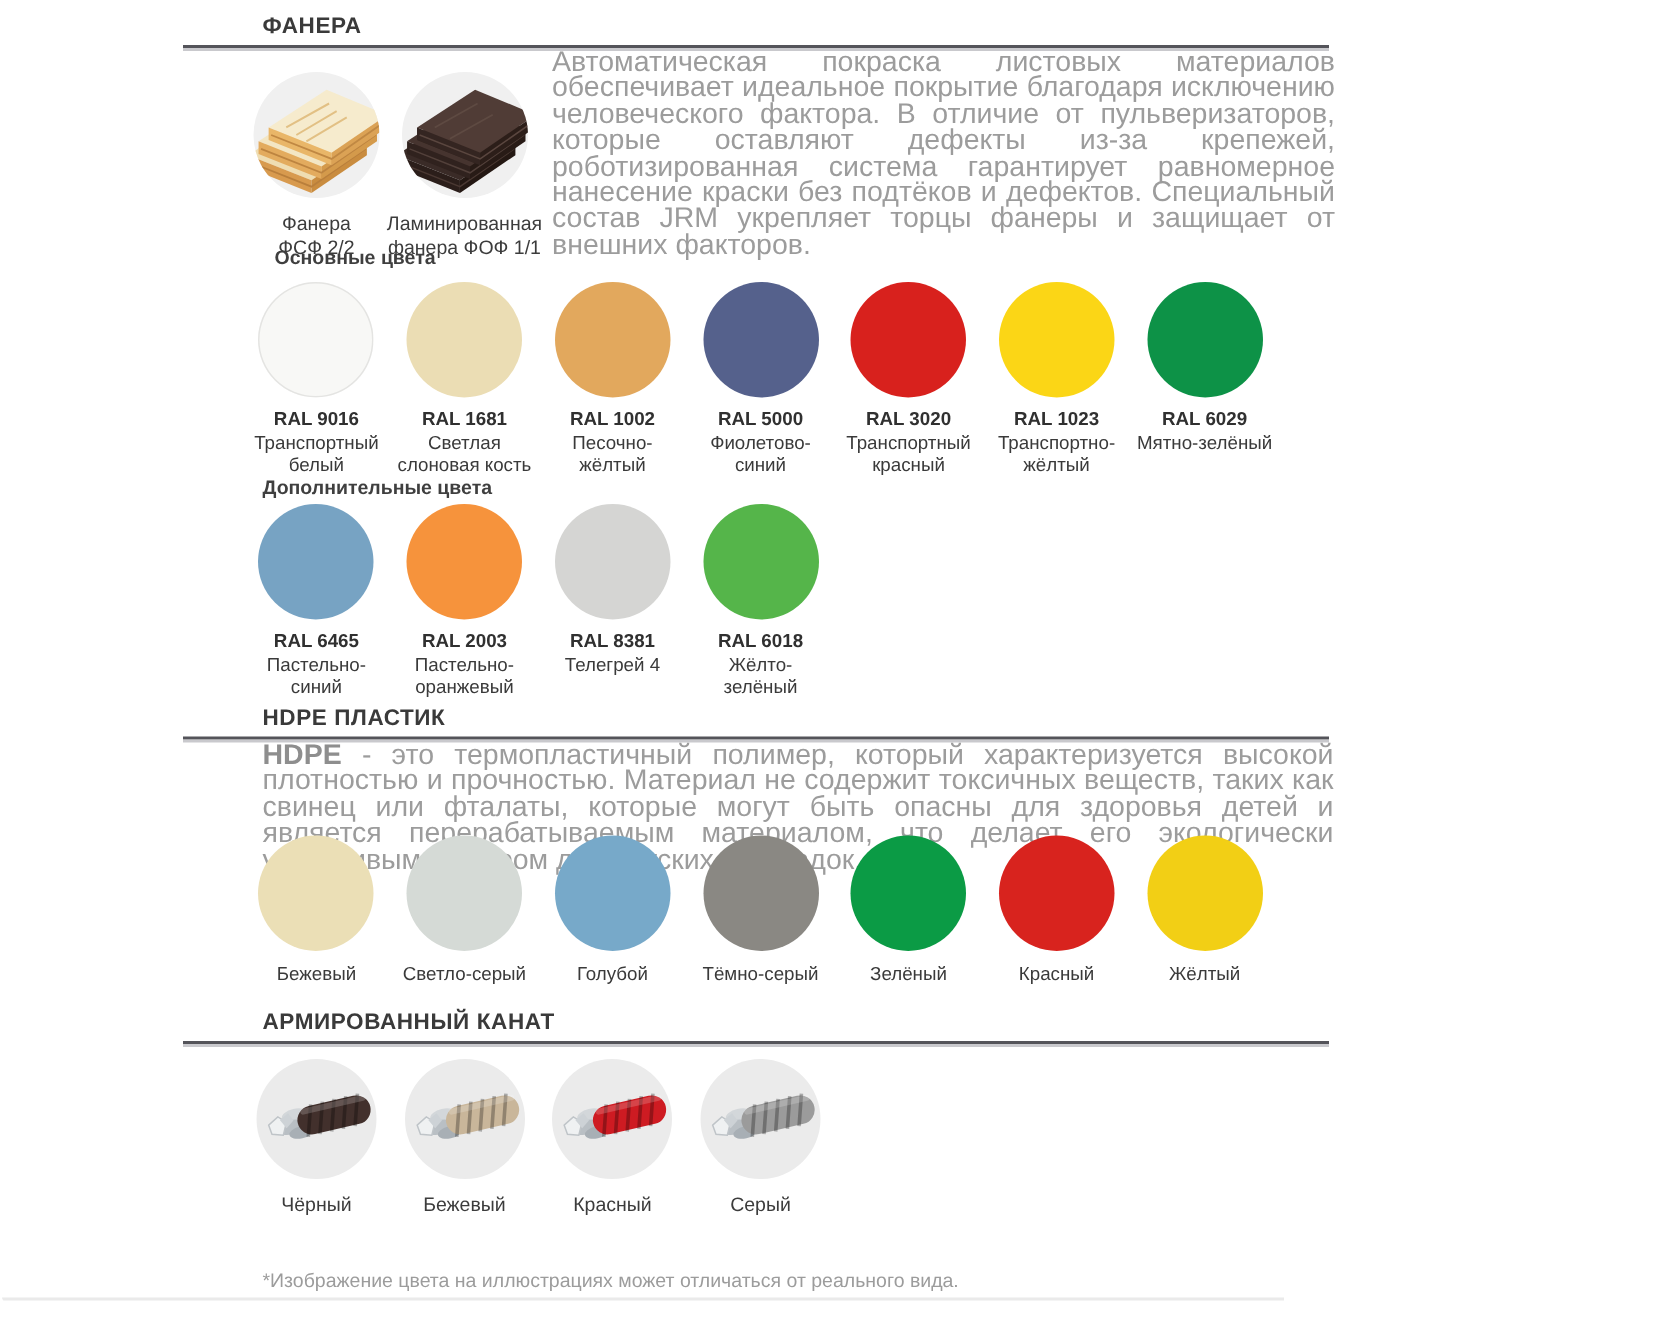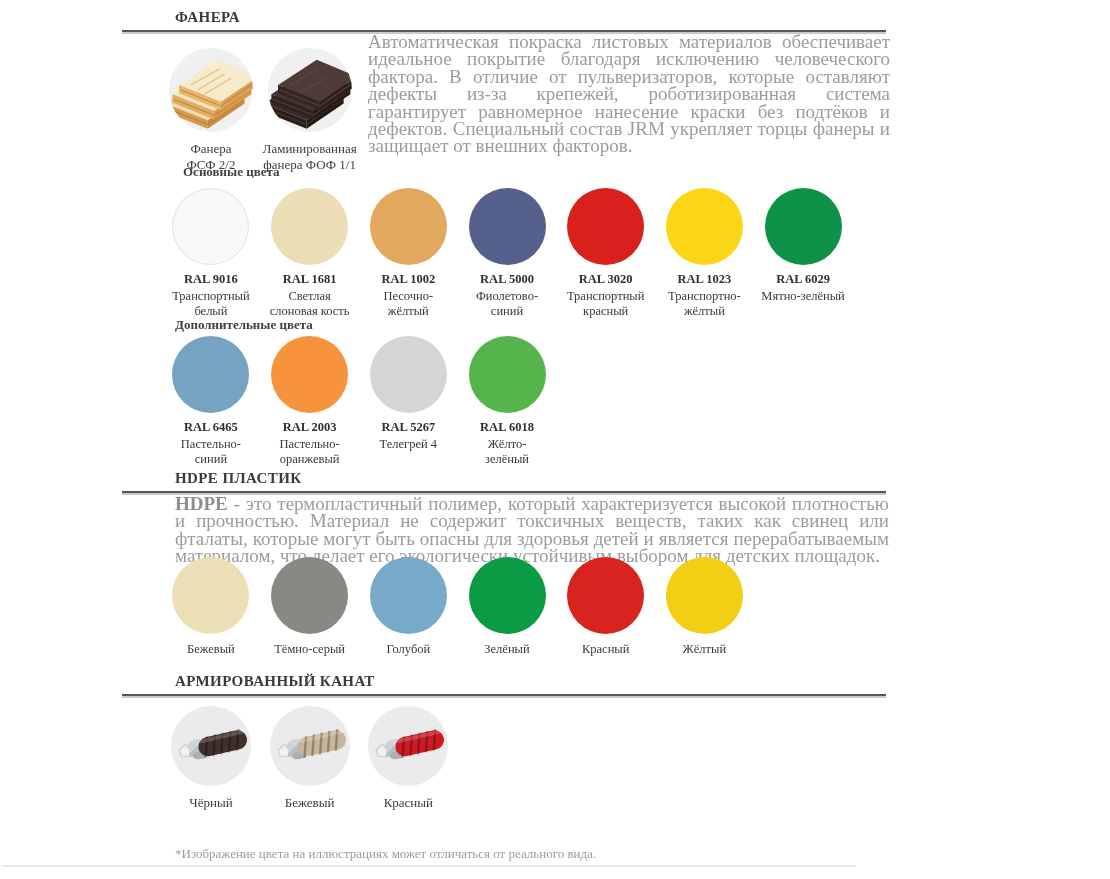--- a/index.html
+++ b/index.html
@@ -1,18 +1,18 @@
 <!DOCTYPE html>
 <html lang="ru"><head>
 <meta charset="utf-8">
 <style>
   html,body{margin:0;padding:0;background:#fff;}
   .page{
     position:relative;width:1110px;height:879px;background:#ffffff;overflow:hidden;
-    font-family:Liberation Serif, serif;color:#3c3c3c;border-radius:21px;
+    font-family:Liberation Sans, sans-serif;color:#3c3c3c;border-radius:21px;
   }
   .section-title{
     position:absolute;font-size:15px;font-weight:bold;letter-spacing:.4px;color:#3a3a3a;
   }
   .section-rule{
     position:absolute;left:122px;width:764px;height:0;
     border-top:2px solid #54545a;box-shadow:0 2px 0 #c9c9cd;
   }
   .body-text{
     position:absolute;font-size:19px;line-height:17.4px;color:#9c9c9c;text-align:justify;margin:0;
@@ -150,21 +150,21 @@
 синий</div>
     </div>
     <div class="swatch-cell">
       <div class="swatch-circle" style="background: rgb(246, 147, 60);"></div>
       <div class="swatch-code">RAL 2003</div>
       <div class="swatch-name">Пастельно-
 оранжевый</div>
     </div>
     <div class="swatch-cell">
       <div class="swatch-circle" style="background: rgb(213, 213, 211);"></div>
-      <div class="swatch-code">RAL 5267</div>
+      <div class="swatch-code">RAL 8381</div>
       <div class="swatch-name">Телегрей 4</div>
     </div>
     <div class="swatch-cell">
       <div class="swatch-circle" style="background: rgb(85, 181, 74);"></div>
       <div class="swatch-code">RAL 6018</div>
       <div class="swatch-name">Жёлто-
 зелёный</div>
     </div>
   </div>
 
@@ -172,28 +172,32 @@
   <div class="section-rule" style="top:491px;"></div>
 
   <p class="body-text" style="left:175px;top:495px;width:714px;"><span class="lead">HDPE</span><span> - это термопластичный полимер, который характеризуется высокой плотностью и прочностью. Материал не содержит токсичных веществ, таких как свинец или фталаты, которые могут быть опасны для здоровья детей и является перерабатываемым материалом, что делает его экологически устойчивым выбором для детских площадок.</span></p>
 
   <div class="swatch-row" style="left:161.6px;top:557px;">
     <div class="swatch-cell">
       <div class="swatch-circle" style="background: rgb(235, 223, 182);"></div>
       <div class="swatch-name" style="margin-top:8px;">Бежевый</div>
     </div>
     <div class="swatch-cell">
+      <div class="swatch-circle" style="background: rgb(213, 218, 214);"></div>
+      <div class="swatch-name" style="margin-top:8px;">Светло-серый</div>
+    </div>
+    <div class="swatch-cell">
+      <div class="swatch-circle" style="background: rgb(119, 169, 201);"></div>
+      <div class="swatch-name" style="margin-top:8px;">Голубой</div>
+    </div>
+    <div class="swatch-cell">
       <div class="swatch-circle" style="background: rgb(138, 136, 131);"></div>
       <div class="swatch-name" style="margin-top:8px;">Тёмно-серый</div>
     </div>
     <div class="swatch-cell">
-      <div class="swatch-circle" style="background: rgb(119, 169, 201);"></div>
-      <div class="swatch-name" style="margin-top:8px;">Голубой</div>
-    </div>
-    <div class="swatch-cell">
       <div class="swatch-circle" style="background: rgb(11, 155, 69);"></div>
       <div class="swatch-name" style="margin-top:8px;">Зелёный</div>
     </div>
     <div class="swatch-cell">
       <div class="swatch-circle" style="background: rgb(216, 35, 30);"></div>
       <div class="swatch-name" style="margin-top:8px;">Красный</div>
     </div>
     <div class="swatch-cell">
       <div class="swatch-circle" style="background: rgb(242, 207, 21);"></div>
       <div class="swatch-name" style="margin-top:8px;">Жёлтый</div>
@@ -248,19 +252,36 @@
             <polygon points="10,46 19,41 25,47 20,57 11,54" fill="#EFF1F2" stroke="#BFC4C8" stroke-width="1.2"></polygon>
             <polygon points="20,44 28,40 31,47 24,52" fill="#CDD2D6"></polygon>
             <rect x="34" y="38" width="62" height="24" rx="12" fill="currentColor"></rect>
             <path d="M48 37 L40 63 M58 37 L50 63 M68 37 L60 63 M78 37 L70 63 M88 37 L80 63" stroke="rgba(0,0,0,0.28)" stroke-width="3" fill="none"></path>
             <rect x="38" y="39" width="56" height="5" rx="2.5" fill="rgba(255,255,255,0.18)"></rect>
           </g>
         </svg>
       </div>
       <div class="fig-label">Красный</div>
     </div>
+    <div class="fig-cell">
+      <div class="fig-circle rope-circle" style="color: rgb(155, 155, 155);">
+        <svg viewBox="0 0 100 100">
+          <g transform="rotate(-13 50 50)">
+            <ellipse cx="33" cy="43" rx="11" ry="5.5" fill="#D3D7DA"></ellipse>
+            <ellipse cx="28" cy="52" rx="12" ry="6" fill="#B9BFC4"></ellipse>
+            <ellipse cx="35" cy="58" rx="10" ry="5" fill="#A8AFB5"></ellipse>
+            <polygon points="10,46 19,41 25,47 20,57 11,54" fill="#EFF1F2" stroke="#BFC4C8" stroke-width="1.2"></polygon>
+            <polygon points="20,44 28,40 31,47 24,52" fill="#CDD2D6"></polygon>
+            <rect x="34" y="38" width="62" height="24" rx="12" fill="currentColor"></rect>
+            <path d="M48 37 L40 63 M58 37 L50 63 M68 37 L60 63 M78 37 L70 63 M88 37 L80 63" stroke="rgba(0,0,0,0.28)" stroke-width="3" fill="none"></path>
+            <rect x="38" y="39" width="56" height="5" rx="2.5" fill="rgba(255,255,255,0.18)"></rect>
+          </g>
+        </svg>
+      </div>
+      <div class="fig-label">Серый</div>
+    </div>
   </div>
 
 
   <div class="footnote" style="left:175px;top:846px;">*Изображение цвета на иллюстрациях может отличаться от реального вида.</div>
   <div class="bottom-rule"></div>
 
 </div>
 
 </body></html>

